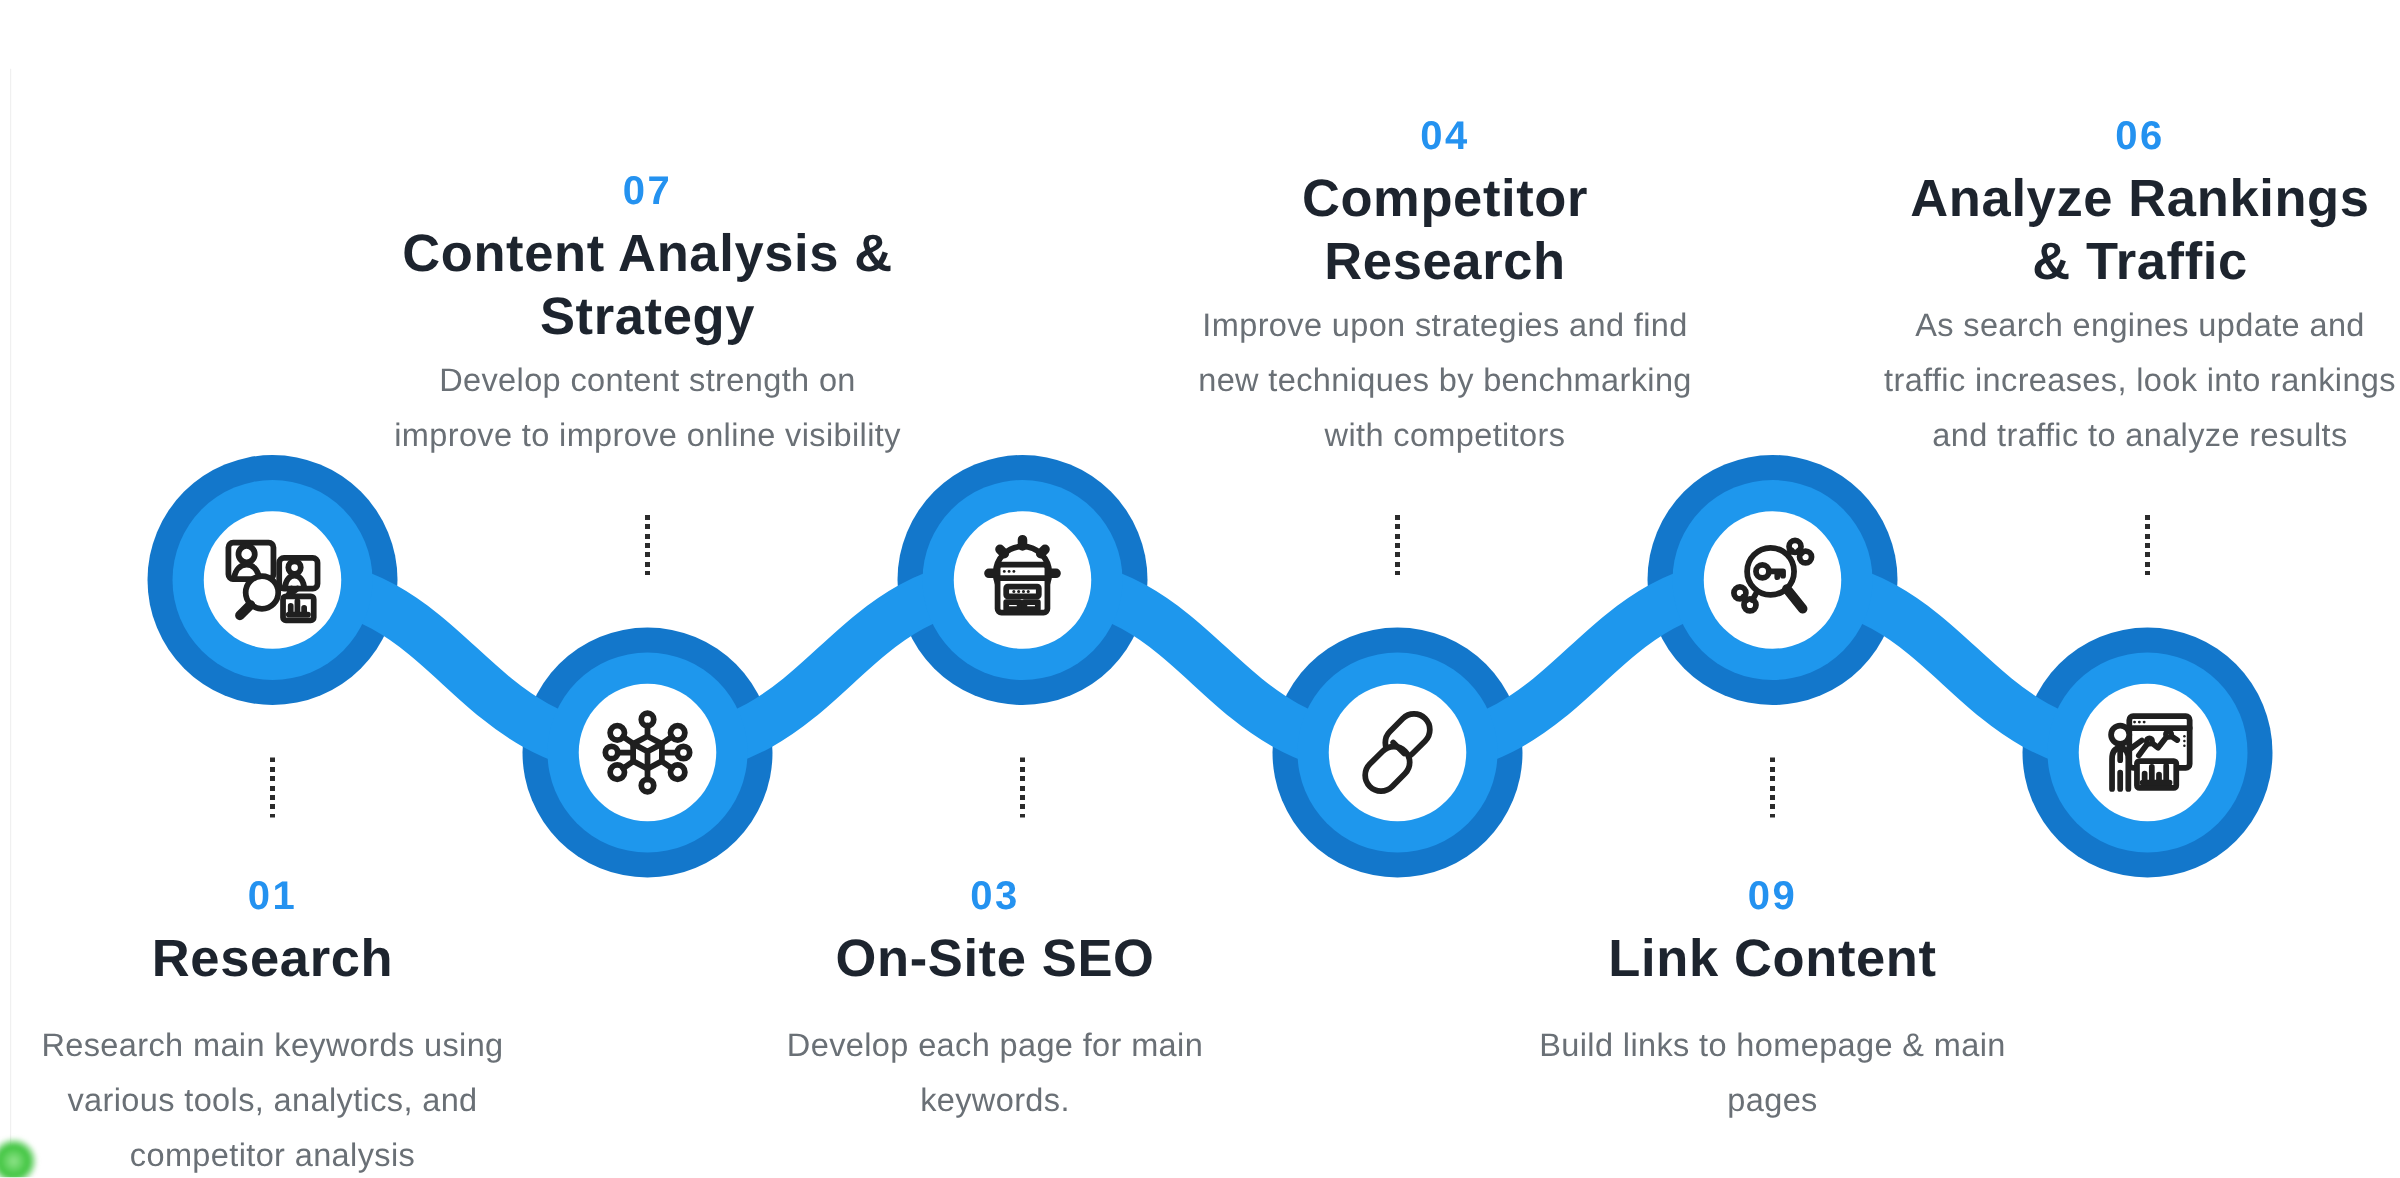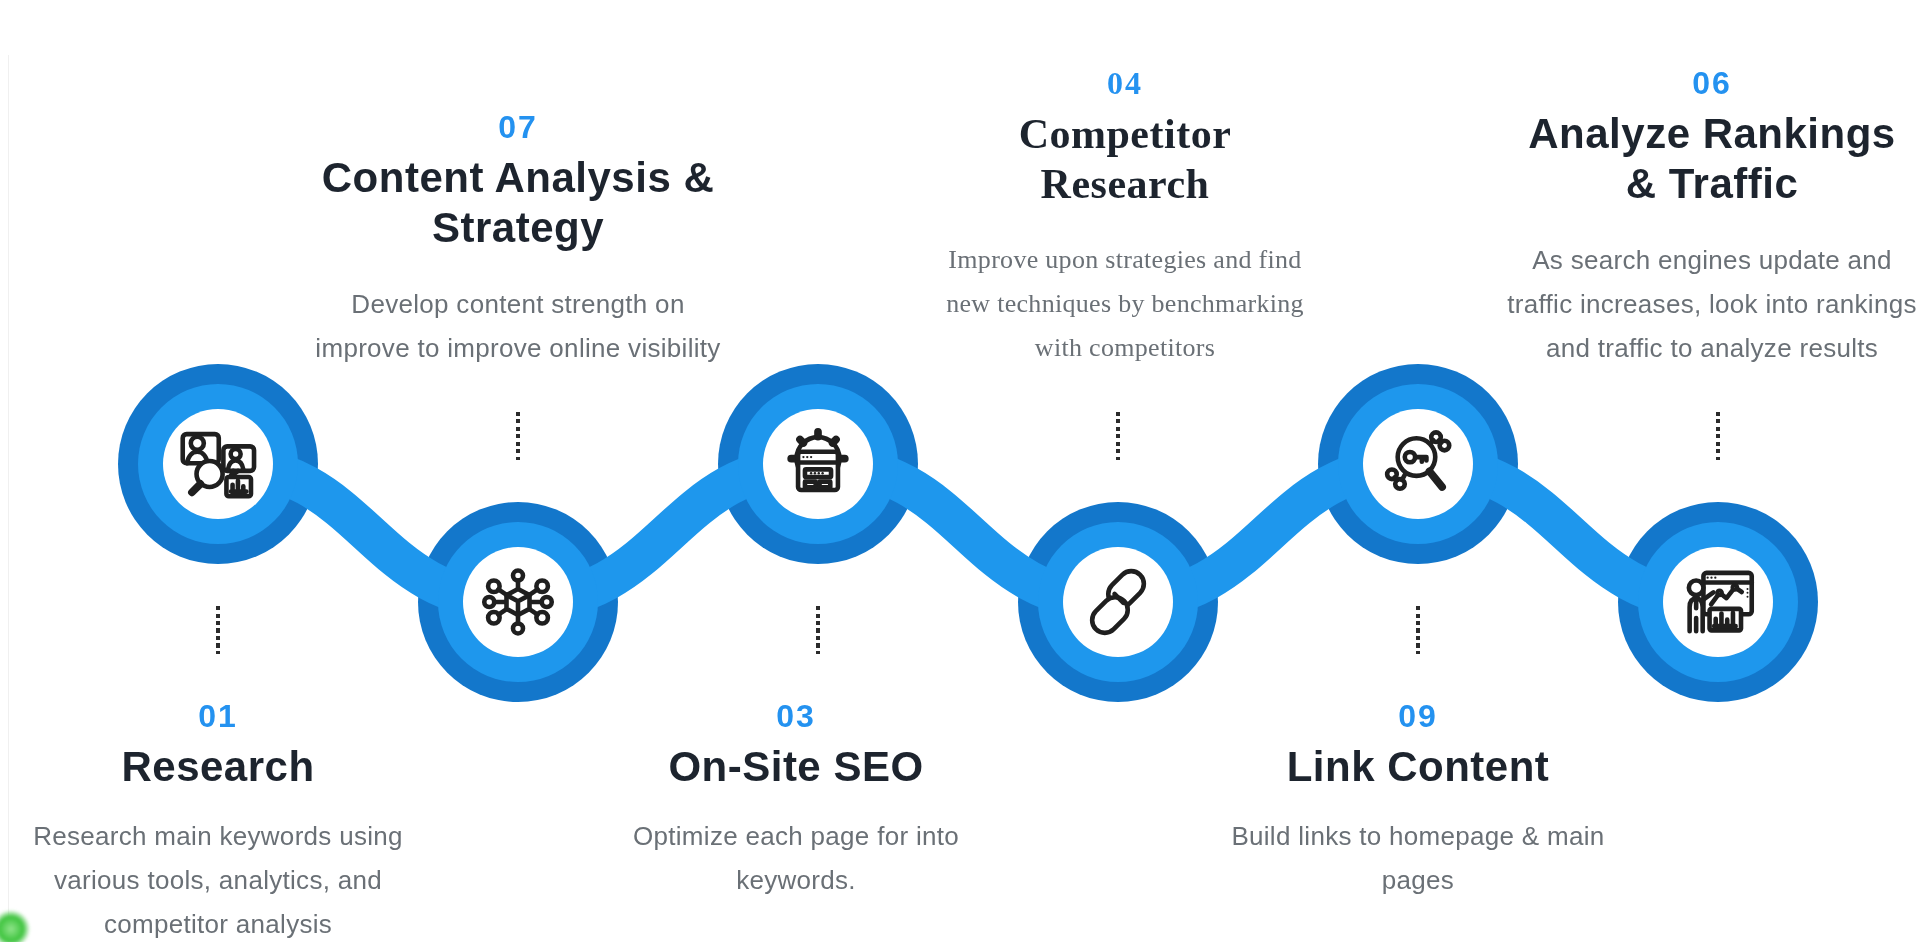--- a/index.html
+++ b/index.html
@@ -11,21 +11,21 @@
   .wave{position:absolute;left:0;top:0;}
   .icon{position:absolute;width:92px;height:92px;transform:translate(-50%,-50%);}
   .icon svg{width:100%;height:100%;}
   .ic{stroke:#1f1f1f;stroke-width:1.2;fill:none;stroke-linecap:round;stroke-linejoin:round;}
   .ic .fw{fill:#ffffff;}
   .ic .fb{fill:#1f1f1f;stroke:none;}
   .ic .thick{stroke-width:2;}
   .col{position:absolute;width:520px;text-align:center;}
   .col .num{font-size:32px;line-height:32px;font-weight:700;color:#2492f0;letter-spacing:2px;}
   .col .title{font-size:42px;line-height:50px;font-weight:700;color:#1d242e;letter-spacing:.5px;margin-top:10px;white-space:pre-line;}
-  .col .desc{font-size:26px;line-height:44px;font-weight:400;color:#6a7076;letter-spacing:.3px;margin-top:29px;white-space:pre-line;}
+  .col .desc{font-size:26px;line-height:44px;font-weight:400;color:#6a7076;letter-spacing:.3px;margin-top:4px;white-space:pre-line;}
   .col.below{top:700px;}
   .col.below .desc{margin-top:22px;}
   .col.above{bottom:572px;}
   .dotline{
     position:absolute;width:4px;height:48px;
     background-image:repeating-linear-gradient(to bottom,#2b2b2b 0px,#2b2b2b 4px,transparent 4px,transparent 7.5px);
   }
   .dotline.top-type{top:412px;}
   .dotline.bottom-type{top:606px;}
   .artifact{
@@ -185,25 +185,25 @@
     <div class="num">07</div>
     <div class="title">Content Analysis &amp;
 Strategy</div>
     <div class="desc">Develop content strength on
 improve to improve online visibility</div>
   </div>
 
   <div class="col below" style="left:536px;">
     <div class="num">03</div>
     <div class="title">On-Site SEO</div>
-    <div class="desc">Optimize each page for into
+    <div class="desc">Develop each page for main
 keywords.</div>
   </div>
 
-  <div class="col above" style="left:865px;font-family:Liberation Serif, serif;">
+  <div class="col above" style="left:896px;">
     <div class="num">04</div>
     <div class="title">Competitor
 Research</div>
     <div class="desc">Improve upon strategies and find
 new techniques by benchmarking
 with competitors</div>
   </div>
 
   <div class="col below" style="left:1158px;">
     <div class="num">09</div>

